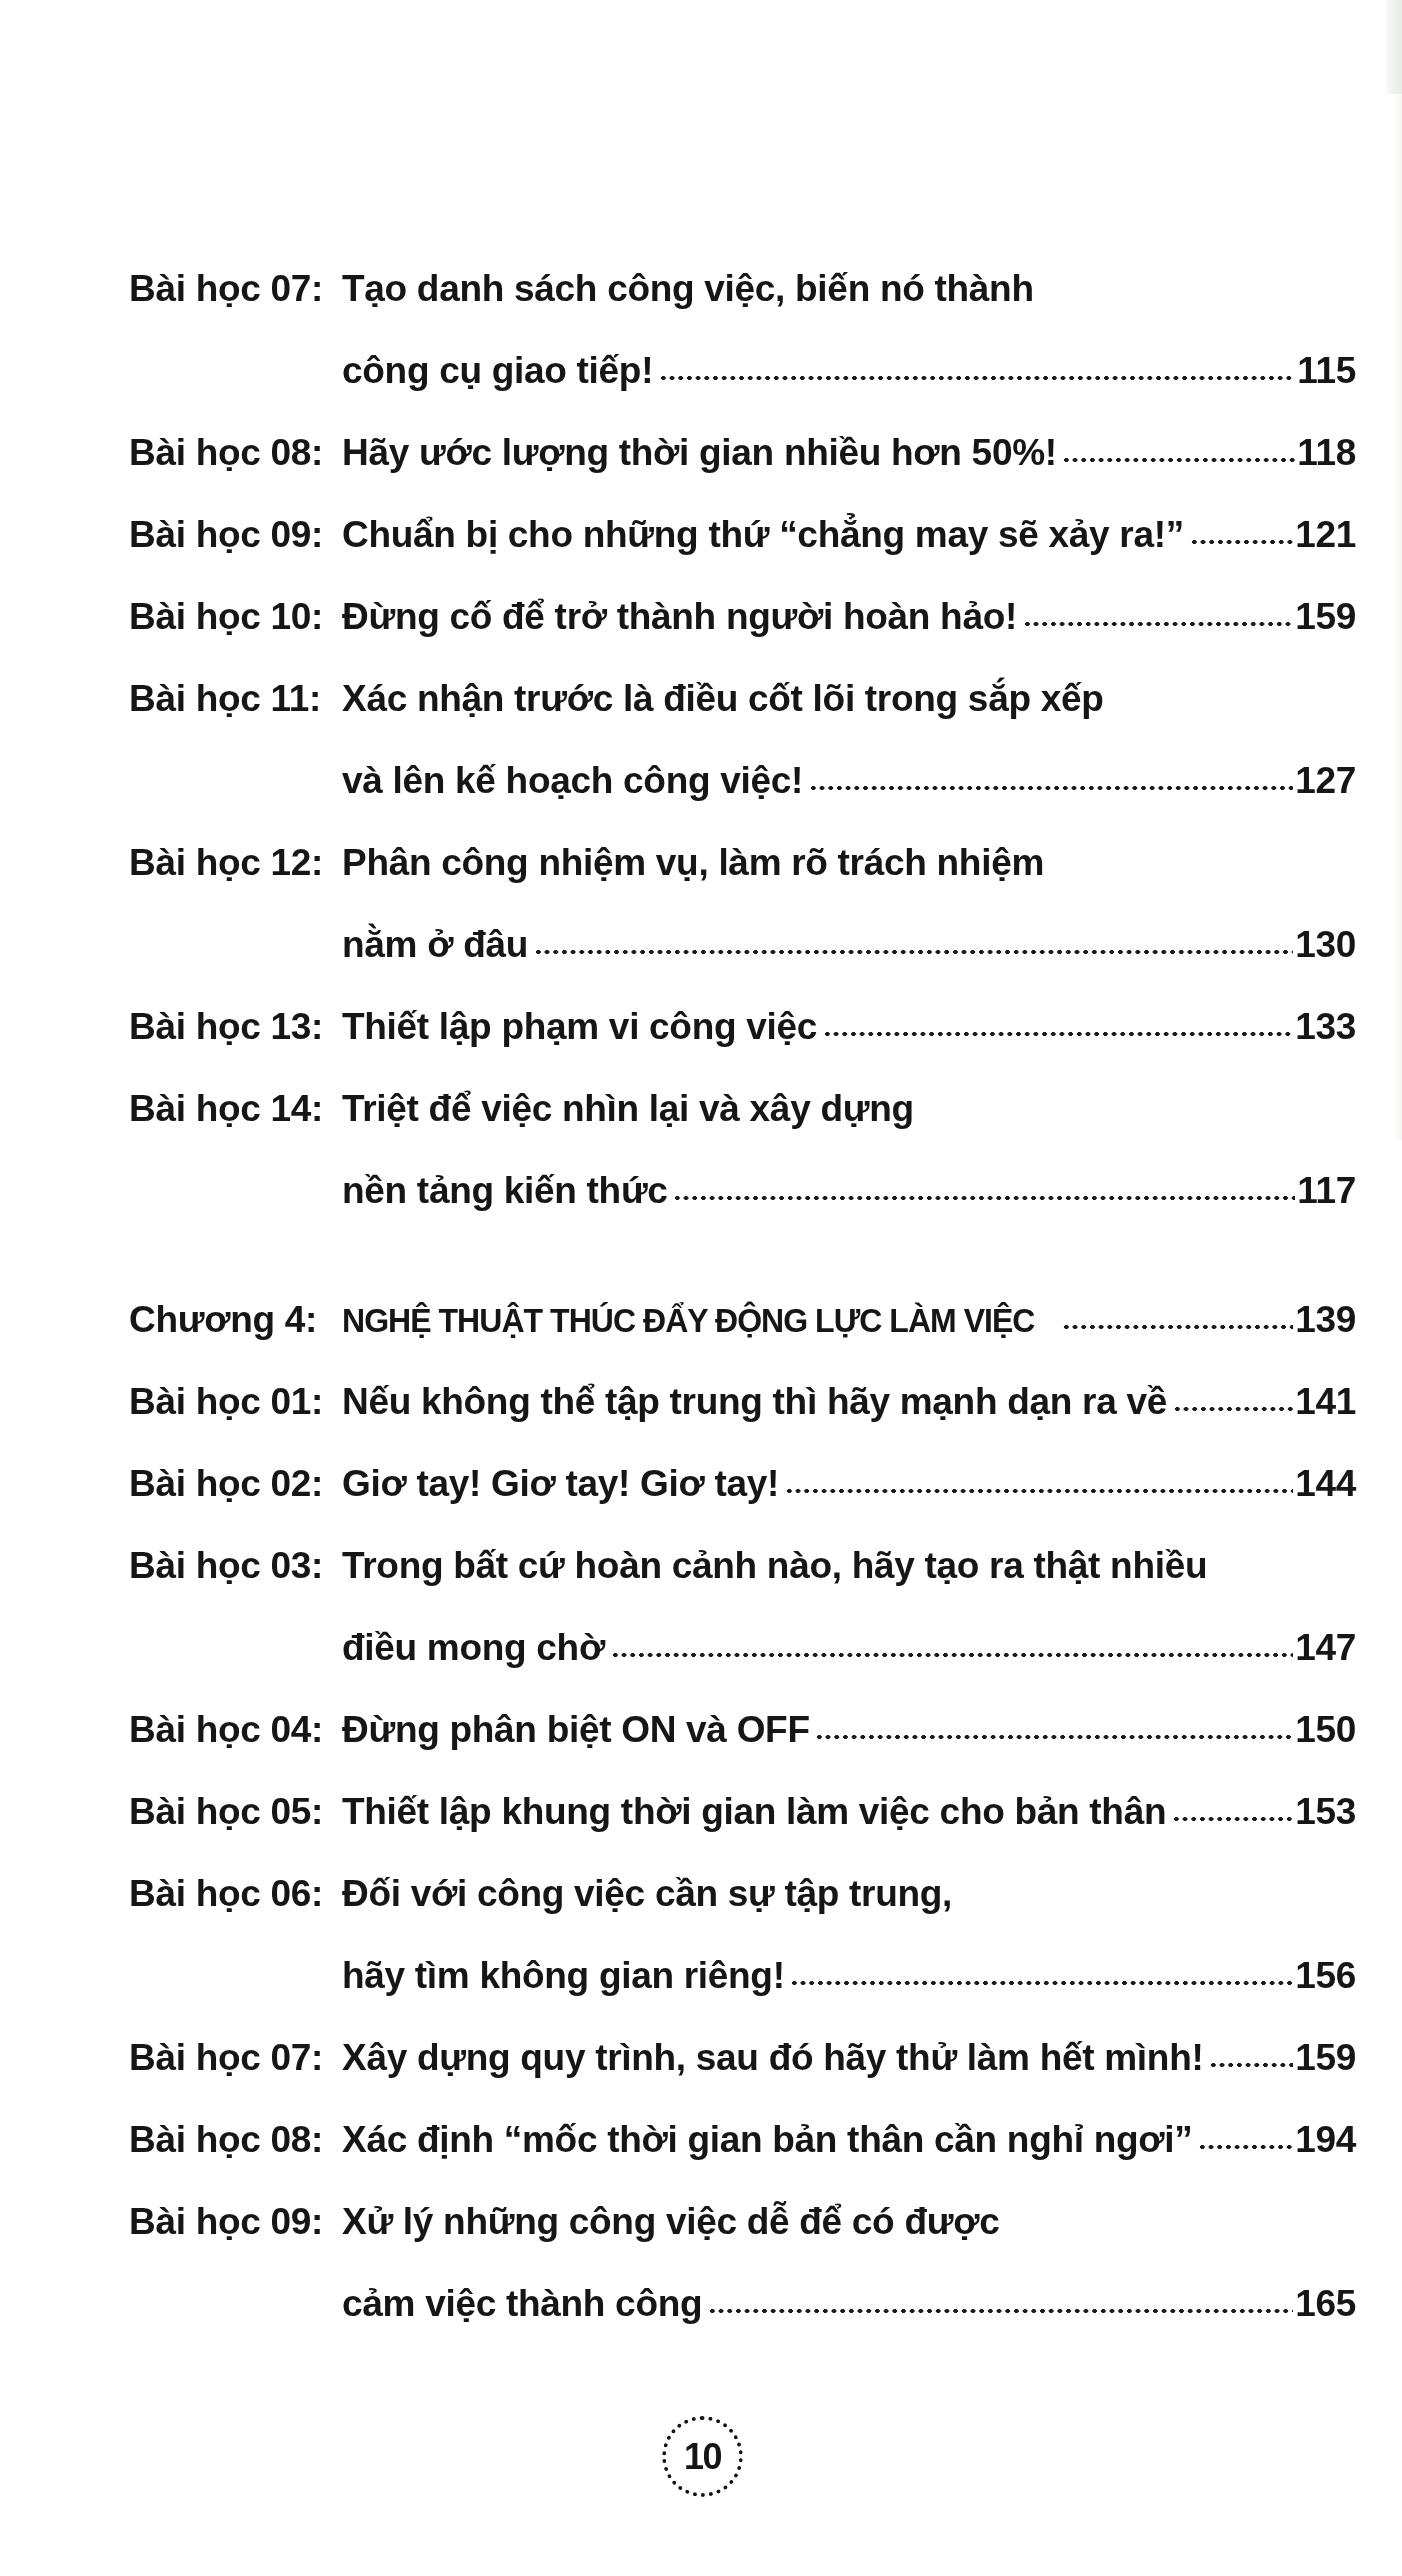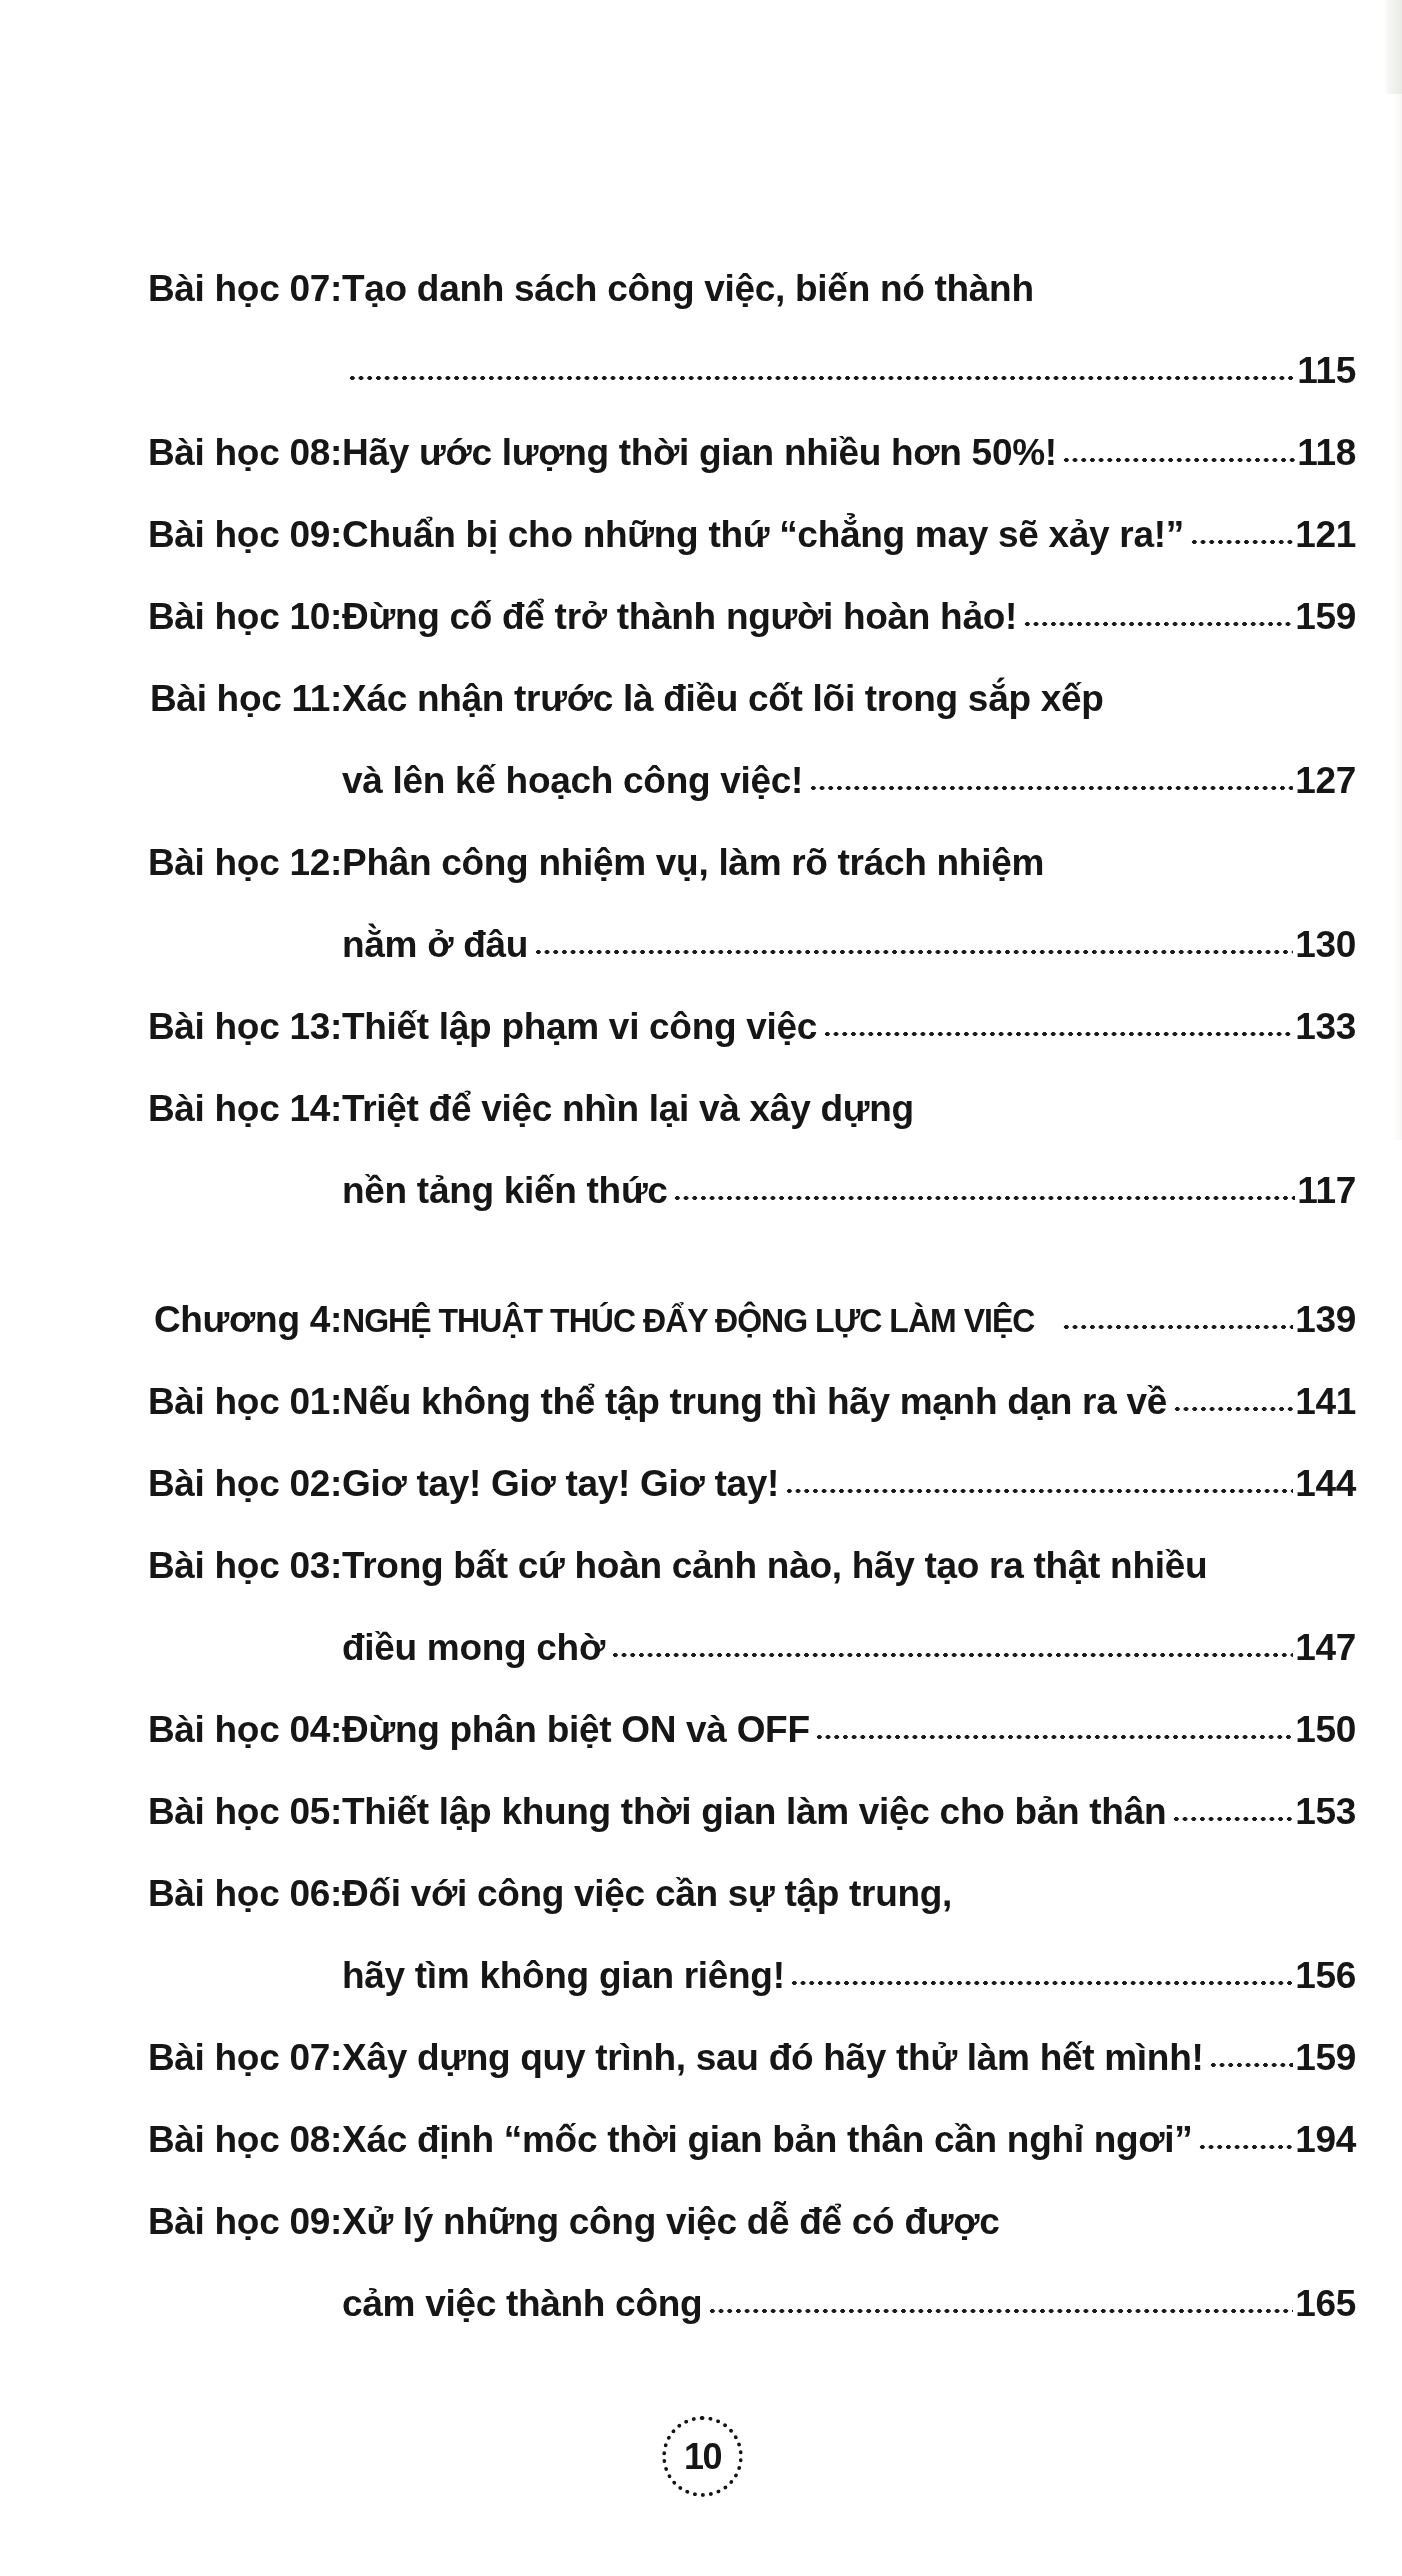--- a/index.html
+++ b/index.html
@@ -16,21 +16,20 @@
   
   .toc {
     position: absolute;
     left: 129px;
     right: 47px;
     top: 248px;
   }
   .row {
     display: flex;
     align-items: flex-start;
-    text-align: right;
   }
   .row.chapter { margin-top: 47px; }
   .label {
     flex: none;
     width: 213px;
     font-size: 37px;
     font-weight: 700;
     line-height: 82px;
     letter-spacing: -0.3px;
     white-space: nowrap;
@@ -113,20 +112,21 @@
   <div class="toc" id="toc">
   <div class="row">
     <div class="label">Bài học 07:</div>
     <div class="body">
   <div class="line">
     <span class="t">Tạo danh sách công việc, biến nó thành</span>
 
   </div>
 
   <div class="line">
+    <span class="t">công cụ giao tiếp!</span>
     <span class="dots"></span>
     <span class="pg">115</span>
   </div>
 </div>
   </div>
 
   <div class="row">
     <div class="label">Bài học 08:</div>
     <div class="body">
   <div class="line">

